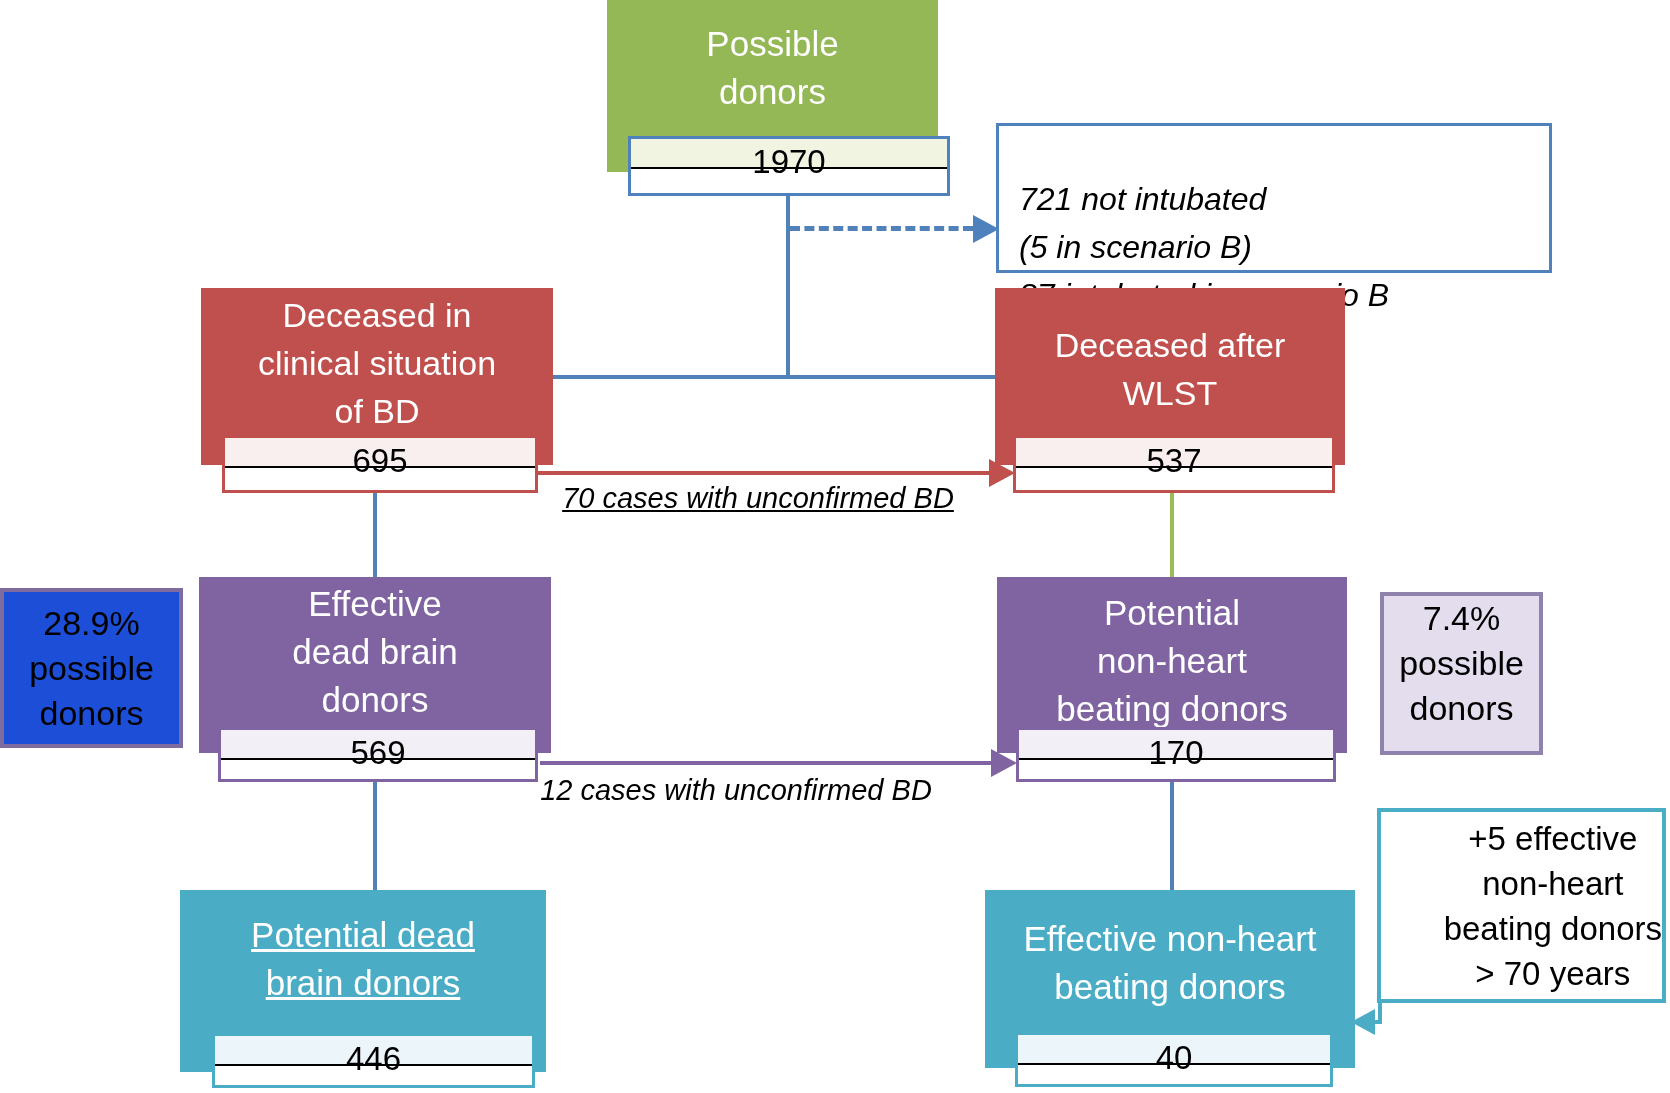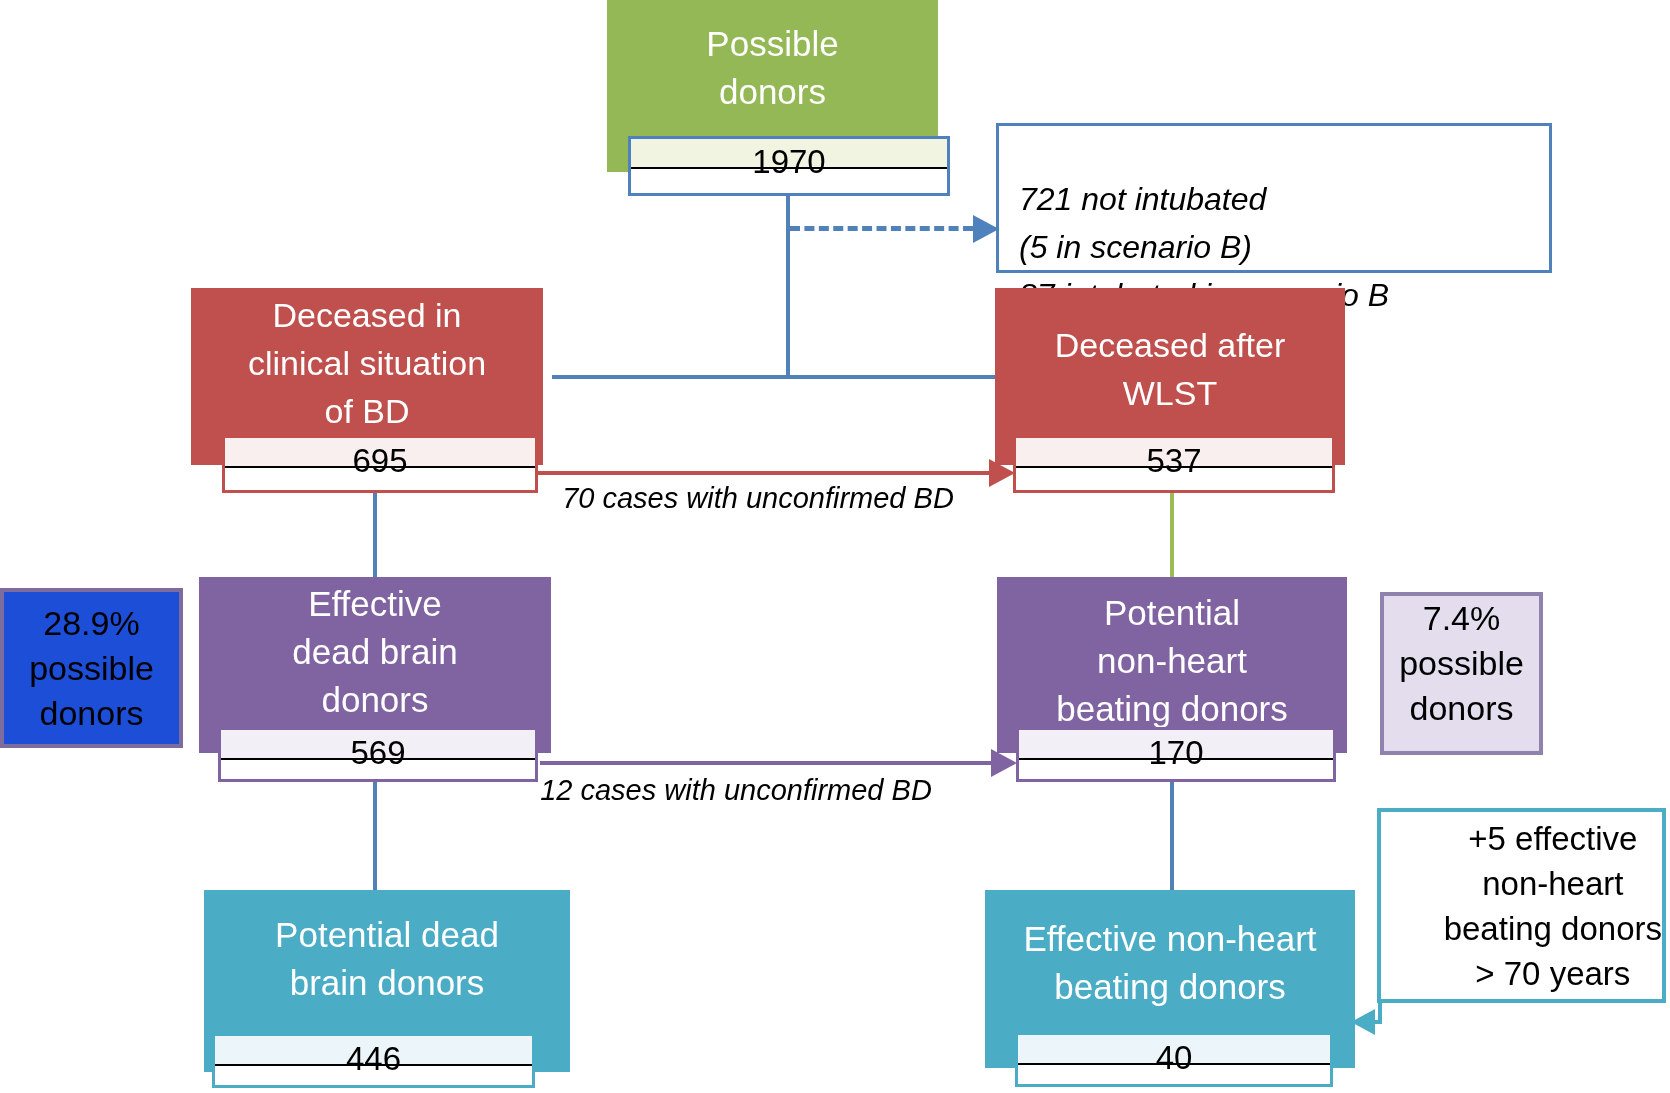--- a/index.html
+++ b/index.html
@@ -120,40 +120,40 @@
     <div class="tint tint-green"></div>
     <div class="num">1970</div>
   </div>
 
   <div class="note note-intubated">
     <span>721 not intubated
 (5 in scenario B)
 87 intubated in scenario B</span>
   </div>
 
-  <div class="node red" style="left:191px; top:288px; width:352px; height:177px; padding-bottom:28px; font-size:34px;align-items:center;">
+  <div class="node red" style="left:201px; top:288px; width:352px; height:177px; padding-bottom:28px; font-size:34px;align-items:center;">
     <span>Deceased in
 clinical situation
 of BD</span>
   </div>
   <div class="vbox vb-red" style="left:222px; top:435px; width:316px; height:58px;">
     <div class="tint tint-red"></div>
     <div class="num">695</div>
   </div>
 
   <div class="node red" style="left:995px; top:288px; width:350px; height:177px; padding-bottom:16px; font-size:34px;">
     <span>Deceased after
 WLST</span>
   </div>
   <div class="vbox vb-red" style="left:1013px; top:435px; width:322px; height:58px;">
     <div class="tint tint-red"></div>
     <div class="num">537</div>
   </div>
 
-  <div class="flow-label" style="left:558px; top:482px;">70 cases with unconfirmed BD</div>
+  <div class="flow-label" style="left:558px; top:482px;text-decoration:underline;">70 cases with unconfirmed BD</div>
 
   <div class="node purple" style="left:199px; top:577px; width:352px; height:176px; padding-bottom:26px;">
     <span>Effective
 dead brain
 donors</span>
   </div>
   <div class="vbox vb-purple" style="left:218px; top:727px; width:320px; height:55px;">
     <div class="tint tint-purple"></div>
     <div class="num">569</div>
   </div>
@@ -174,21 +174,21 @@
 donors</span>
   </div>
   <div class="note note-pct-right">
     <span>7.4%
 possible
 donors</span>
   </div>
 
   <div class="flow-label" style="left:536px; top:774px;">12 cases with unconfirmed BD</div>
 
-  <div class="node teal" style="left:204px; top:890px; width:366px; height:182px; padding-bottom:44px;">
+  <div class="node teal" style="left:180px; top:890px; width:366px; height:182px; padding-bottom:44px;text-decoration:underline;">
     <span>Potential dead
 brain donors</span>
   </div>
   <div class="vbox vb-teal" style="left:212px; top:1033px; width:323px; height:55px;">
     <div class="tint tint-teal"></div>
     <div class="num">446</div>
   </div>
 
   <div class="node teal" style="left:985px; top:890px; width:370px; height:178px; padding-bottom:32px;text-align:center;">
     <span>Effective non-heart

